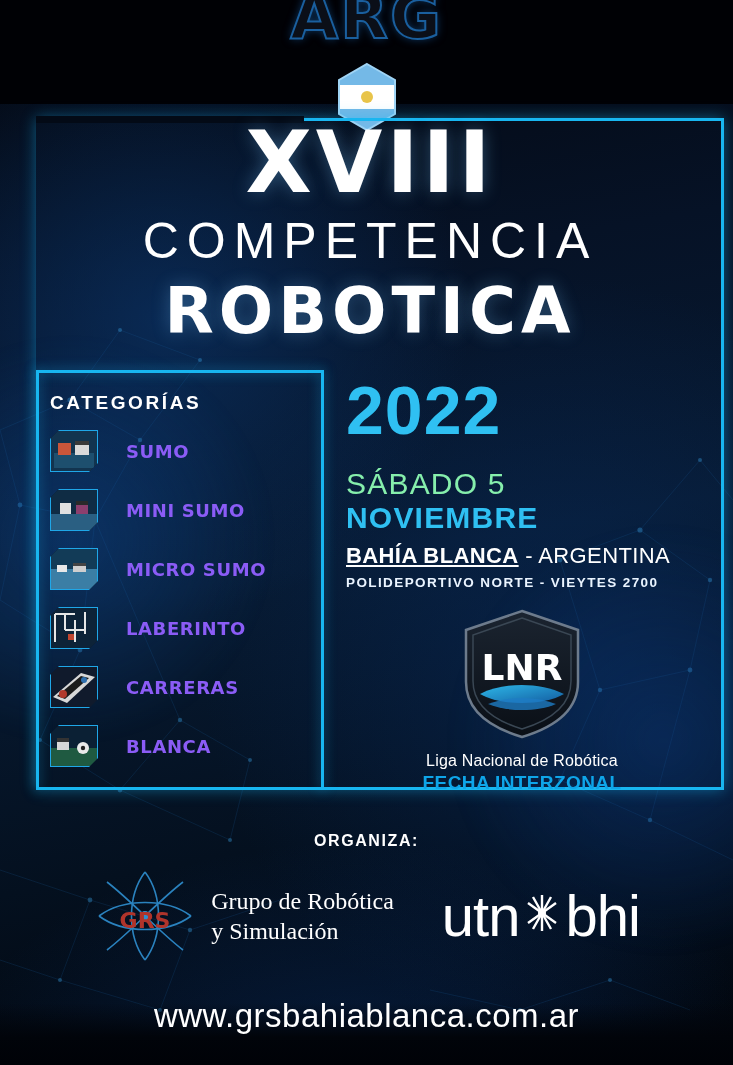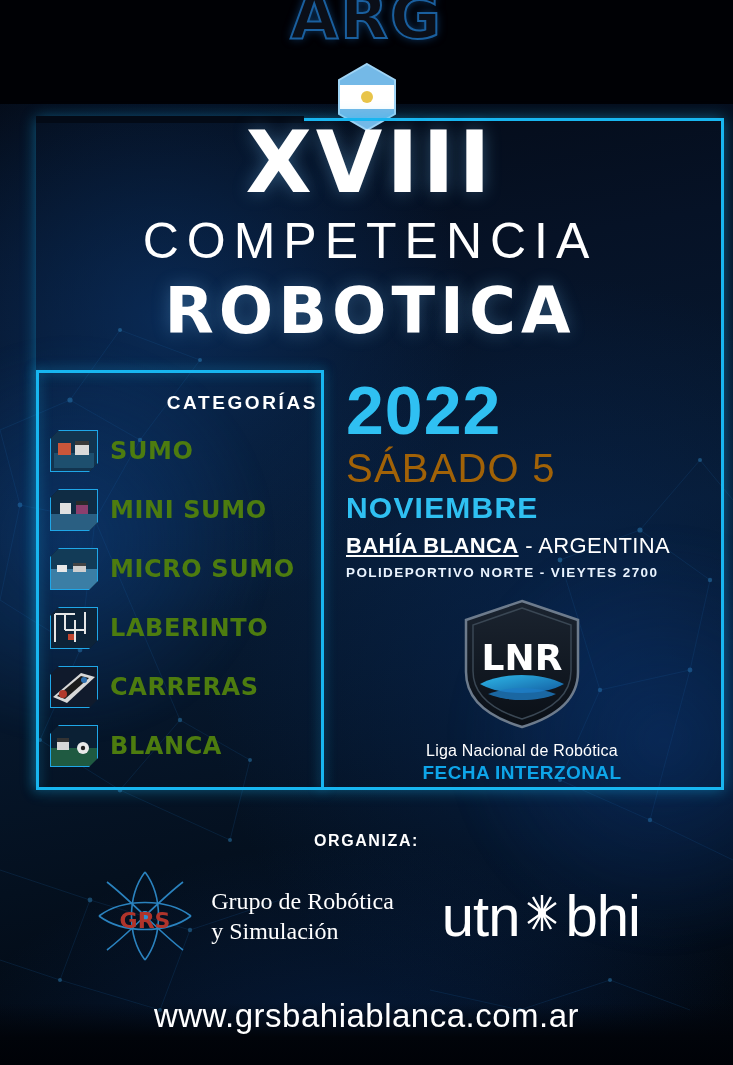--- a/index.html
+++ b/index.html
@@ -171,71 +171,72 @@
     position: absolute;
     left: 50px;
     top: 392px;
     width: 268px;
   }
   .cats-heading {
     color: #ffffff;
     font-size: 19px;
     font-weight: 700;
     letter-spacing: 2.6px;
-    text-align: right;
+    text-align: left;
     margin-bottom: 16px;
   }
   .cat-row {
     display: flex;
     align-items: center;
     gap: 12px;
     margin-bottom: 17px;
   }
   .cat-thumb {
     width: 46px;
     height: 40px;
     flex: 0 0 auto;
     border: 1.5px solid #1fa7e8;
     box-shadow: 0 0 7px rgba(31,167,232,0.6);
     background: #0a1b2e;
     clip-path: polygon(9px 0, 100% 0, 100% calc(100% - 9px), calc(100% - 9px) 100%, 0 100%, 0 9px);
     overflow: hidden;
     position: relative;
   }
   .cat-label {
-    font-size: 24px;
+    font-size: 18px;
     font-weight: 800;
     letter-spacing: 0.6px;
-    color: #4d7c0f;
+    color: #8b5cf6;
     font-family: "DejaVu Sans", sans-serif;
+    margin-left: 16px;
   }
 
   
   .right-col {
     position: absolute;
     left: 336px;
     top: 376px;
     width: 372px;
   }
   .year {
     font-family: "Liberation Sans", sans-serif;
     font-size: 68px;
     font-weight: 700;
     color: #2fc0f2;
     letter-spacing: 1px;
     line-height: 1;
     margin-left: 10px;
   }
   .date-1 {
-    font-size: 40px;
-    color: #a16207;
+    font-size: 30px;
+    color: #86efac;
     font-weight: 400;
     letter-spacing: 1.2px;
     margin-left: 10px;
-    margin-top: 2px;
+    margin-top: 23px;
   }
   .date-2 {
     font-size: 30px;
     color: #2fc0f2;
     font-weight: 700;
     letter-spacing: 1.2px;
     margin-left: 10px;
   }
   .place {
     margin-top: 8px;

